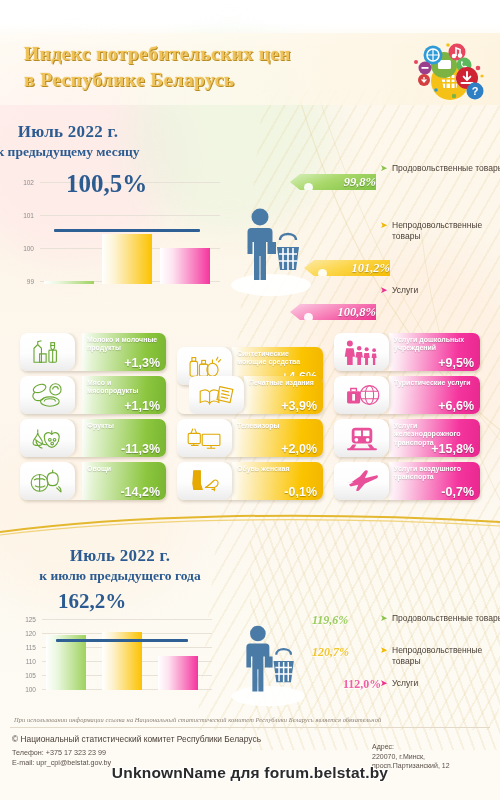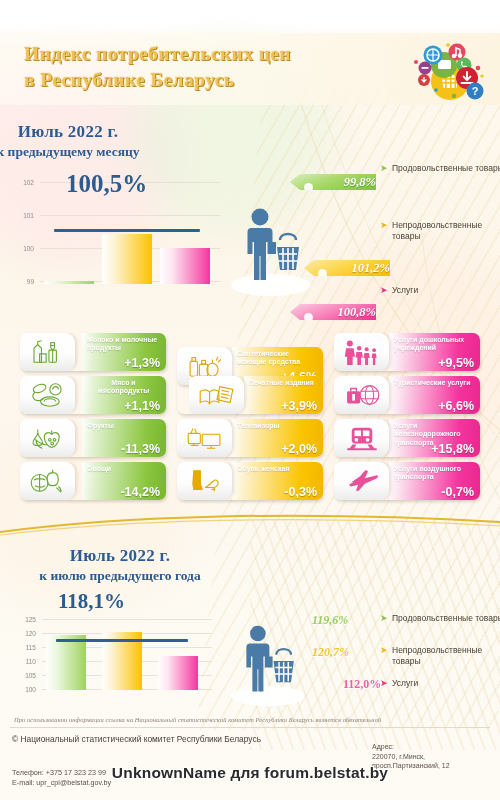--- a/index.html
+++ b/index.html
@@ -154,21 +154,21 @@
   
   .foot-note {
     position:absolute; left:14px; top:716px; width:474px;
     font-family:"Liberation Serif", serif; font-style:italic;
     font-size:6.4px; color:#8a7f73; letter-spacing:.1px;
   }
   .foot-rule { position:absolute; left:10px; top:727px; width:480px; height:1px; background:#e3d9c9; }
   .foot-copy {
     position:absolute; left:12px; top:734px; font-size:8.4px; color:#4a4038;
   }
-  .foot-phone { position:absolute; left:12px; top:768px; font-size:7.2px; color:#5a5048; line-height:10px; }
+  .foot-phone { position:absolute; left:12px; top:748px; font-size:7.2px; color:#5a5048; line-height:10px; }
   .foot-addr { position:absolute; left:372px; top:742px; font-size:7px; color:#5a5048; line-height:9.6px; }
   .watermark {
     position:absolute; left:0; top:764px; width:500px; text-align:center;
     font-size:15.5px; font-weight:bold; color:#2b2b2b;
     letter-spacing:.2px;
     text-shadow: 1px 1px 0 #ffffff, -1px -1px 0 #ffffff, 1px -1px 0 #ffffff, -1px 1px 0 #ffffff;
   }
 </style>
 </head>
 <body>
@@ -313,21 +313,21 @@
         <rect x="23" y="13" width="8" height="13" rx="1"></rect>
         <rect x="25" y="5" width="4" height="3"></rect>
       </svg>
     </div>
     <div class="card-body">
       <div class="card-label">Молоко и молочные продукты</div>
       <div class="card-val">+1,3%</div>
     </div>
   </div>
 
-  <div class="card c-green" style="left:20px;top:376px;text-align:center;">
+  <div class="card c-green" style="left:20px;top:376px;">
     <div class="card-icon">
       <svg viewBox="0 0 44 30" width="42" height="28" stroke="#6aa834" fill="none" stroke-width="1.2">
         <ellipse cx="13" cy="8" rx="7" ry="4" transform="rotate(-20 13 8)"></ellipse>
         <path d="M8 12c-3 2-3 6 0 8s8 1 10-2"></path>
         <circle cx="30" cy="9" r="6"></circle>
           <path d="M27 9a3 3 0 0 1 6 0"></path>
         <ellipse cx="24" cy="22" rx="10" ry="5"></ellipse>
         <path d="M18 22c0-2 3-3 6-3s6 1 6 3"></path>
       </svg>
     </div>
@@ -425,21 +425,21 @@
   <div class="card c-yellow" style="left:177px;top:462px;">
     <div class="card-icon">
       <svg viewBox="0 0 44 30" width="42" height="28" stroke="#e0a800" fill="none" stroke-width="1.2">
         <path d="M10 4h7v14l2 6h-9l-1-6z" fill="#e8a900" stroke="#e0a800"></path>
         <path d="M22 22c3-1 6-4 9-7 2-2 5-1 5 2 0 2-1 4-4 5h-10z"></path>
         <path d="M32 22v4M29 24h4"></path>
       </svg>
     </div>
     <div class="card-body">
       <div class="card-label">Обувь женская</div>
-      <div class="card-val">-0,3%</div>
+      <div class="card-val">-0,1%</div>
     </div>
   </div>
 
   <div class="card c-pink" style="left:334px;top:333px;">
     <div class="card-icon">
       <svg viewBox="0 0 44 30" width="42" height="28" fill="#e8519a">
         <circle cx="9" cy="6" r="3.2"></circle>
           <path d="M5 11h8l1.5 9H12v9H6v-9H3.5z"></path>
         <circle cx="19" cy="11" r="2.4"></circle>
           <path d="M16 15h6l1 6h-2v8h-4v-8h-2z"></path>
@@ -525,21 +525,21 @@
     <div class="ytick" style="left:2px;top:27px;">115</div>
     <div class="ytick" style="left:2px;top:41px;">110</div>
     <div class="ytick" style="left:2px;top:55px;">105</div>
     <div class="ytick" style="left:2px;top:69px;">100</div>
 
     <div class="bar bar-green" style="left:28px; bottom:15px; width:40px; height:55px;"></div>
     <div class="bar bar-yellow" style="left:84px; bottom:15px; width:40px; height:58px;"></div>
     <div class="bar bar-pink" style="left:140px;bottom:15px; width:40px; height:34px;"></div>
     <div class="avgline" style="left:38px; top:22px; width:132px;"></div>
 
-    <div class="bigval" style="left:40px;top:-28px;font-size:21px;">118,1%</div>
+    <div class="bigval" style="left:40px;top:-28px;font-size:21px;">162,2%</div>
   </div>
 
   <div class="person" style="left:228px;top:616px;width:80px;height:92px;">
     <svg viewBox="0 0 86 100" width="80" height="92">
       <ellipse cx="43" cy="87" rx="40" ry="11" fill="#ffffff" opacity=".92"></ellipse>
       <g fill="#4a7ba7">
         <circle cx="32" cy="19" r="8.5"></circle>
         <path d="M23.5 30h17a4 4 0 0 1 4 4v22h-5V44h-1.5v38h-5.5V58h-1v24h-5.5V44h-1.5v12h-5V34a4 4 0 0 1 4-4z"></path>
         <path d="M44 44h4v12h-4z"></path>
         <path d="M49 49h22l-3 23H52z"></path>

